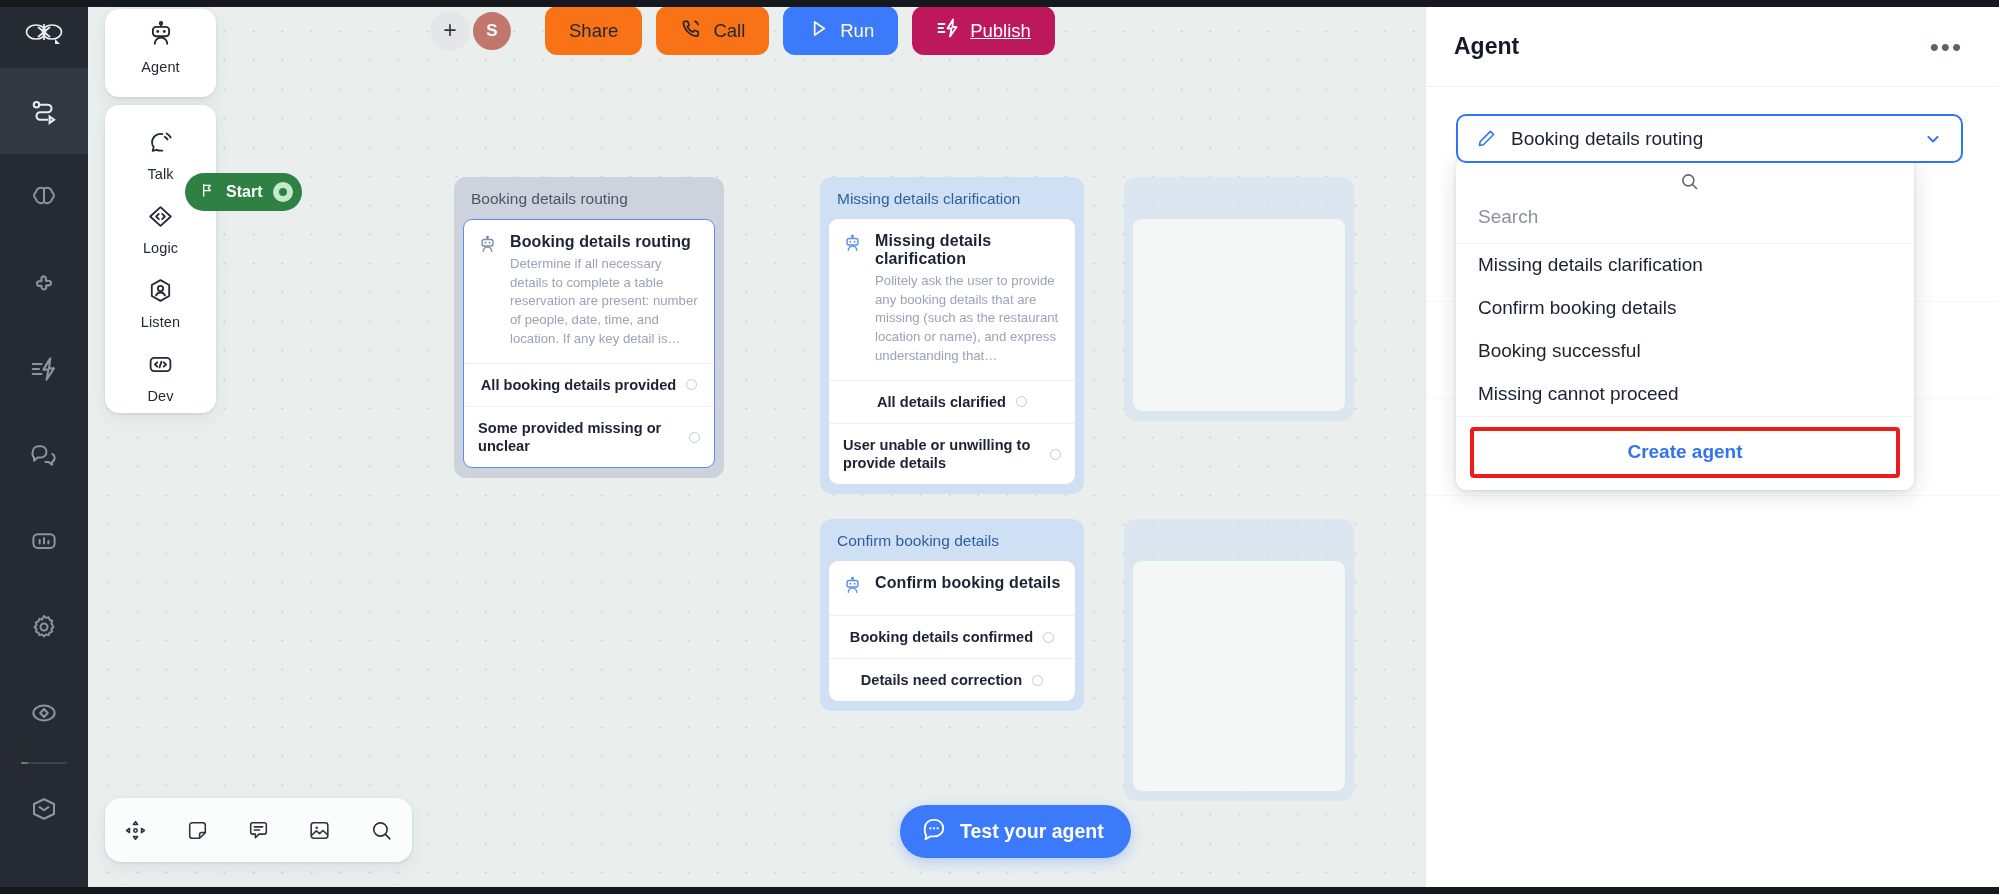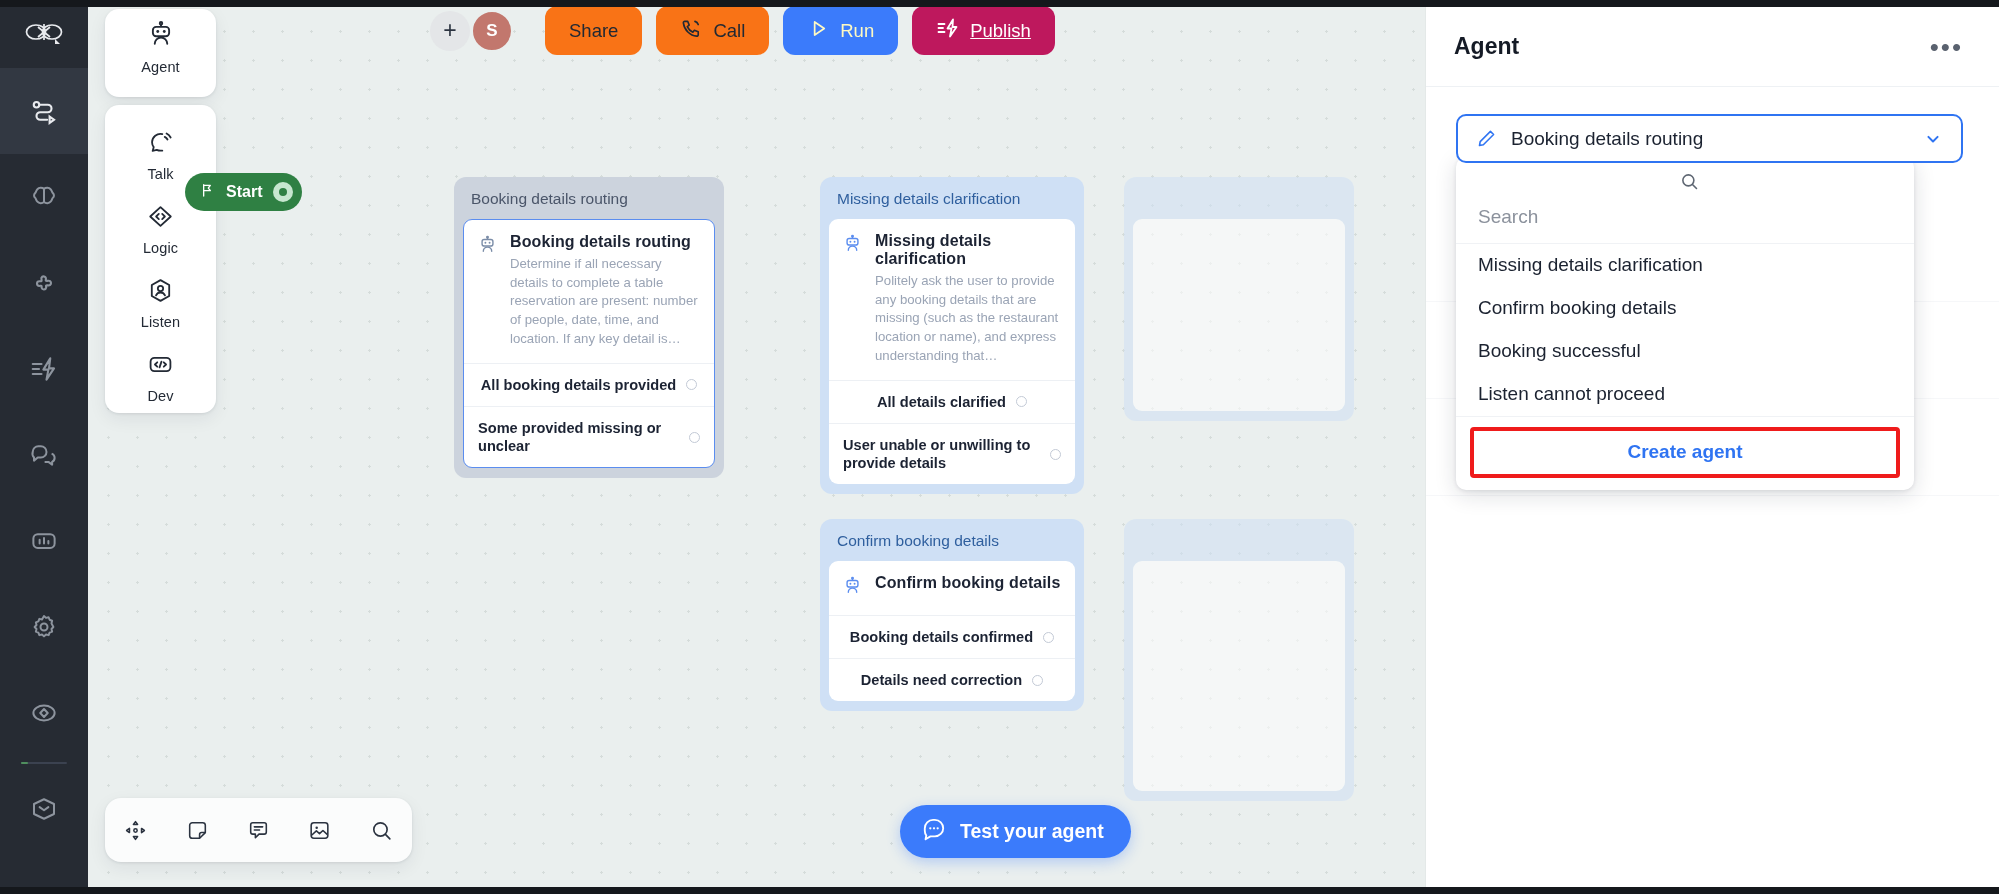--- a/index.html
+++ b/index.html
@@ -666,21 +666,21 @@
         <div class="dd-item">
           <span>Missing details clarification</span>
         </div>
         <div class="dd-item">
           <span>Confirm booking details</span>
         </div>
         <div class="dd-item">
           <span>Booking successful</span>
         </div>
         <div class="dd-item">
-          <span>Listen cannot proceed</span>
+          <span>Missing cannot proceed</span>
         </div>
 
         <div class="dd-create-wrap">
           <div class="dd-create">
             <span>Create agent</span>
           </div>
         </div>
       </div>
     </div>
   </div>

